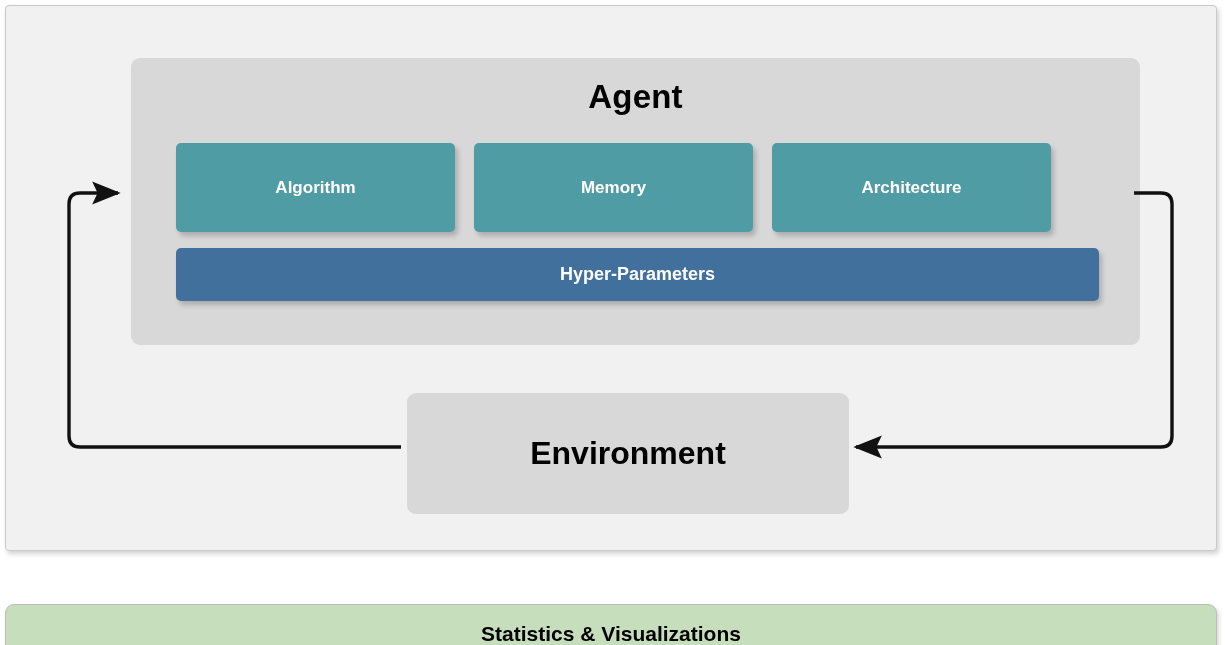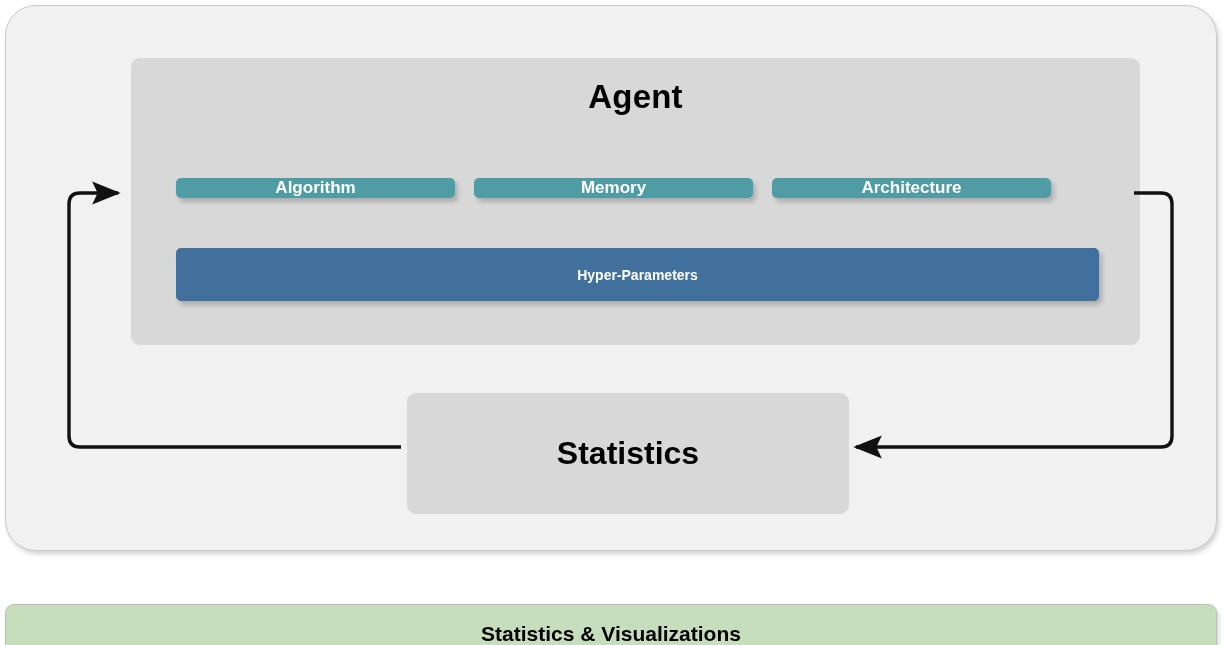--- a/index.html
+++ b/index.html
@@ -23,21 +23,21 @@
   
   .outer-panel {
     position: absolute;
     left: 5px;
     top: 5px;
     width: 1212px;
     height: 546px;
     box-sizing: border-box;
     background: #f1f1f1;
     border: 1px solid #c9c9c9;
-    border-radius: 31px;
+    border-radius: 4px;
     box-shadow: 2px 3px 5px rgba(0,0,0,0.18);
   }
 
   
   .agent-panel {
     position: absolute;
     left: 125px;
     top: 52px;
     width: 1009px;
     height: 287px;
@@ -59,21 +59,20 @@
 
   
   .component-row {
     position: absolute;
     left: 45px;
     top: 85px;
     width: 875px;
     height: 89px;
     display: flex;
     gap: 19px;
-    align-items: center;
   }
   .component-box {
     flex: 1 1 0;
     background: #4f9ca4;
     border-radius: 5px;
     display: flex;
     align-items: center;
     justify-content: center;
     color: #ffffff;
     font-size: 17px;
@@ -89,21 +88,21 @@
     top: 190px;
     width: 923px;
     height: 53px;
     box-sizing: border-box;
     background: #41709c;
     border-radius: 5px;
     display: flex;
     align-items: center;
     justify-content: center;
     color: #ffffff;
-    font-size: 14px;
+    font-size: 18px;
     font-weight: bold;
     box-shadow: 3px 4px 5px rgba(0,0,0,0.20);
   }
 
   
   .environment-box {
     position: absolute;
     left: 401px;
     top: 387px;
     width: 442px;
@@ -161,21 +160,21 @@
 
       <div class="component-row">
         <div class="component-box">Algorithm</div>
         <div class="component-box">Memory</div>
         <div class="component-box">Architecture</div>
       </div>
 
       <div class="hyper-bar">Hyper-Parameters</div>
     </div>
 
-    <div class="environment-box">Statistics</div>
+    <div class="environment-box">Environment</div>
   </div>
 
   <svg class="arrows-svg" viewBox="0 0 1225 645">
     <defs>
       <marker id="arrowhead-right" markerWidth="9" markerHeight="9" refX="7.6" refY="4" orient="auto" markerUnits="strokeWidth">
         <path d="M0,0.6 L8.4,4 L0,7.4 L1.6,4 Z" fill="#111111"></path>
       </marker>
       <marker id="arrowhead-left" markerWidth="9" markerHeight="9" refX="7.6" refY="4" orient="auto" markerUnits="strokeWidth">
         <path d="M0,0.6 L8.4,4 L0,7.4 L1.6,4 Z" fill="#111111"></path>
       </marker>

